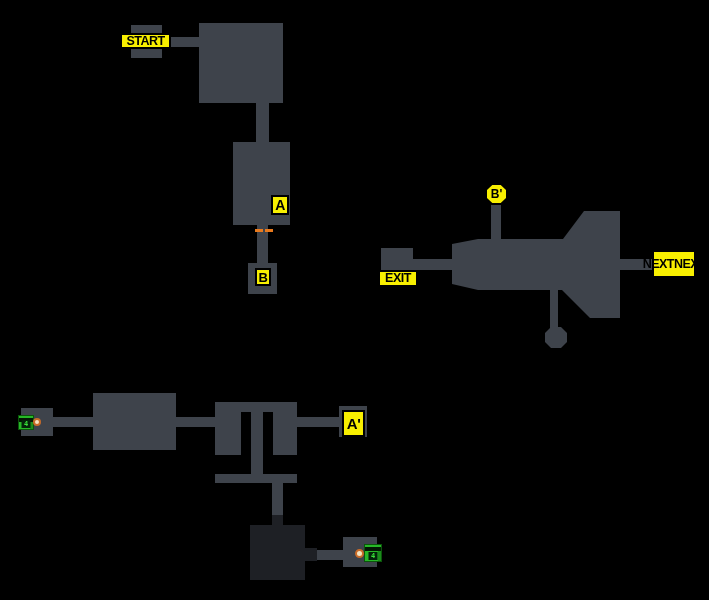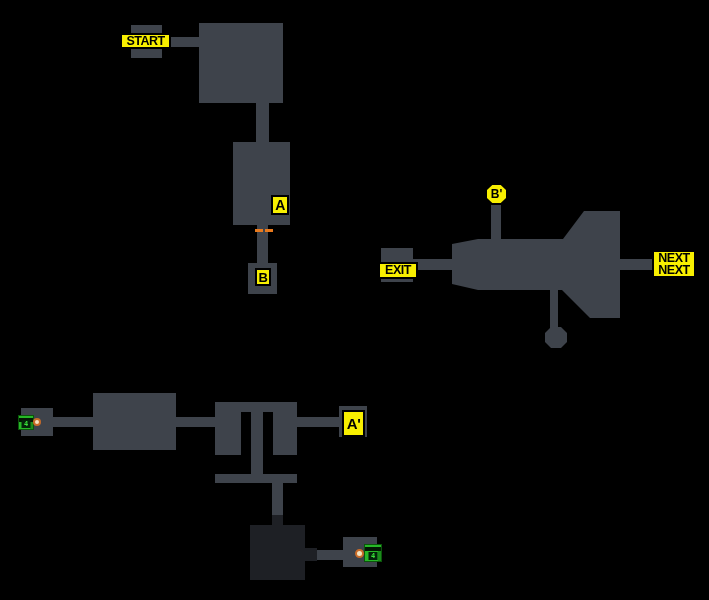--- a/index.html
+++ b/index.html
@@ -9,21 +9,21 @@
   }
   
   .r{position:absolute;background:#3e434b;}
   .rd{position:absolute;background:#1e2025;}
   
   .lbl{
     position:absolute;background:#f8ef00;border:2px solid #000;color:#000;
     font-weight:bold;display:flex;align-items:center;justify-content:center;
     box-sizing:border-box;letter-spacing:-0.5px;line-height:1;
   }
-  .lbl.two{flex-direction:column;align-items:center;}
+  .lbl.two{flex-direction:row;align-items:center;}
   
   .octa{
     position:absolute;background:#000;display:flex;align-items:center;justify-content:center;
     clip-path:polygon(28% 0,72% 0,100% 28%,100% 72%,72% 100%,28% 100%,0 72%,0 28%);
   }
   .octa-in{
     width:calc(100% - 4px);height:calc(100% - 4px);background:#f8ef00;color:#000;
     display:flex;align-items:center;justify-content:center;font-weight:bold;
     clip-path:polygon(28% 0,72% 0,100% 28%,100% 72%,72% 100%,28% 100%,0 72%,0 28%);
   }
@@ -64,21 +64,21 @@
   <div class="r" style="left:412px;top:259px;width:42px;height:11px;"></div>
   <div class="r" style="left:491px;top:203px;width:10px;height:37px;"></div>
   <div class="r" style="left:618px;top:259px;width:36px;height:11px;"></div>
 
   <svg style="left:440px;top:200px;" width="230" height="160" viewBox="0 0 230 160">
     <polygon fill="#3e434b" points="12,44 38,39 123,39 144,11 180,11 180,118 150,118 122,90 38,90 12,84"></polygon>
     <rect fill="#3e434b" x="110" y="90" width="8" height="38"></rect>
     <polygon fill="#3e434b" points="111,127 121,127 127,133 127,142 121,148 111,148 105,142 105,133"></polygon>
   </svg>
 
-  <div class="lbl" style="left:378px;top:262px;width:40px;height:17px;font-size:12.5px;">EXIT</div>
+  <div class="lbl" style="left:378px;top:270px;width:40px;height:17px;font-size:12.5px;">EXIT</div>
   <div class="octa" style="left:485px;top:183px;width:23px;height:22px;">
     <div class="octa-in" style="font-size:12px;">B'</div>
   </div>
   <div class="lbl two" style="left:652px;top:250px;width:44px;height:28px;font-size:12.5px;">
     <span>NEXT</span>
     <span>NEXT</span>
   </div>
 
   <div class="r" style="left:21px;top:408px;width:32px;height:28px;"></div>
   <div class="r" style="left:53px;top:417px;width:40px;height:10px;"></div>

